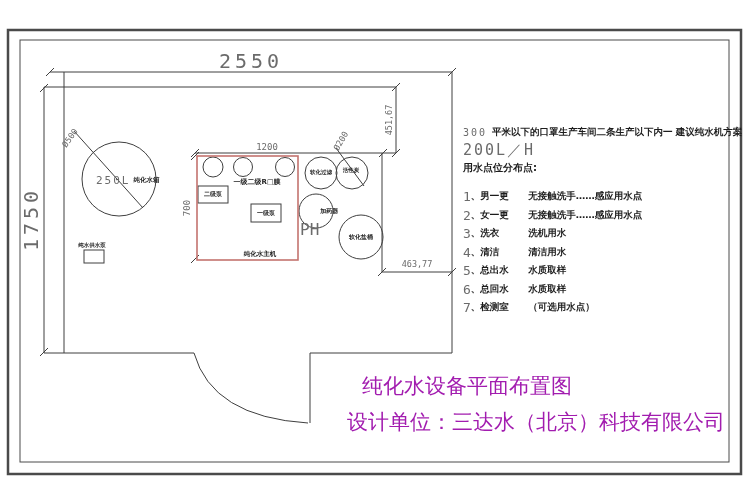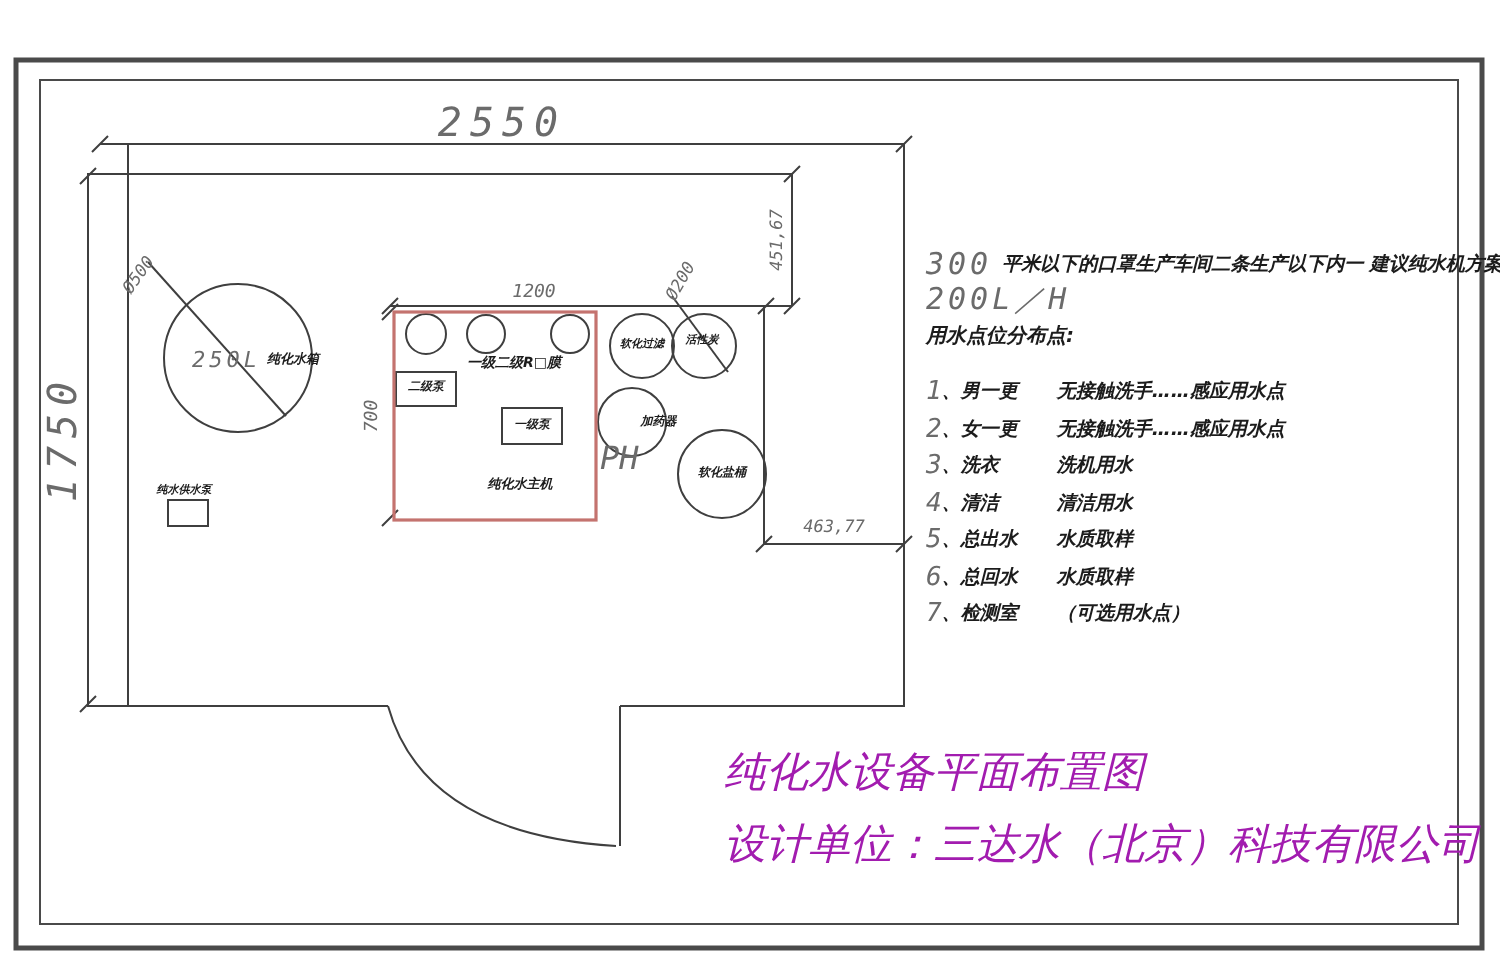--- a/index.html
+++ b/index.html
@@ -1,18 +1,18 @@
 <!DOCTYPE html>
 <html><head>
 <meta charset="utf-8">
 <style>
   html,body{margin:0;padding:0;background:#e8e8e8;}
   #sheet{
     position:relative;width:750px;height:489px;background:#ffffff;
-    font-family:"DejaVu Sans",sans-serif;overflow:hidden;font-style:italic;
+    font-family:"DejaVu Sans",sans-serif;overflow:hidden;
   }
   svg{position:absolute;left:0;top:0;}
   .lbl{position:absolute;transform:translate(-50%,-50%);white-space:nowrap;
        color:#1c1c1c;font-weight:bold;line-height:1;text-align:right;}
   .dim{position:absolute;transform:translate(-50%,-50%);white-space:nowrap;
        color:#6b6b6b;font-weight:normal;font-family:"DejaVu Sans Mono","DejaVu Sans",monospace;line-height:1;}
   .rot90{transform:translate(-50%,-50%) rotate(-90deg);}
   .rot54{transform:translate(-50%,-50%) rotate(-54deg);}
   .rot60{transform:translate(-50%,-50%) rotate(-60deg);}
   .big{color:#6b6b6b;font-family:"DejaVu Sans Mono","DejaVu Sans",monospace;letter-spacing:2px;font-weight:normal;}
@@ -78,31 +78,31 @@
   <div class="dim rot60" style="left:341px;top:141px;font-size:8.5px;">Ø200</div>
 
   <div class="row" style="left:96px;top:180px;gap:3px;">
     <span class="big" style="font-size:11px;">250L</span>
     <span style="font-size:6.5px;font-weight:bold;color:#1c1c1c;">纯化水箱</span>
   </div>
   <div class="lbl" style="left:92px;top:246px;font-size:5.5px;">纯水供水泵</div>
   <div class="lbl" style="left:257px;top:182px;font-size:7px;">一级二级R□膜</div>
   <div class="lbl" style="left:213px;top:194px;font-size:6px;">二级泵</div>
   <div class="lbl" style="left:266px;top:213px;font-size:6px;">一级泵</div>
-  <div class="lbl" style="left:260px;top:242px;font-size:6.5px;">纯化水主机</div>
+  <div class="lbl" style="left:260px;top:254px;font-size:6.5px;">纯化水主机</div>
   <div class="lbl" style="left:321px;top:173px;font-size:5.5px;">软化过滤</div>
   <div class="lbl" style="left:351px;top:171px;font-size:5.5px;">活性炭</div>
   <div class="row" style="left:300px;top:211px;gap:1px;">
     <span class="big" style="font-size:16px;letter-spacing:0;margin-top:36px;">PH</span>
     <span style="font-size:6px;font-weight:bold;color:#1c1c1c;">加药器</span>
   </div>
   <div class="lbl" style="left:361px;top:237px;font-size:6px;">软化盐桶</div>
 
   <div class="row" style="left:463px;top:132px;gap:5px;">
-    <span class="big" style="font-size:15px;">300</span>
+    <span class="big" style="font-size:10px;">300</span>
     <span style="font-size:9.5px;font-weight:bold;color:#1c1c1c;">平米以下的口罩生产车间二条生产以下内一 建议纯水机方案</span>
   </div>
   <div class="row" style="left:463px;top:150px;gap:5px;">
     <span class="big" style="font-size:15px;">200L／H</span>
   </div>
   <div class="row" style="left:463px;top:168px;">
     <span style="font-size:10px;font-weight:bold;color:#1c1c1c;">用水点位分布点:</span>
   </div>
 
   <div class="row notesrow" style="left:463px;top:196px;">
@@ -144,17 +144,17 @@
   <div class="row notesrow" style="left:463px;top:307px;">
     <span class="num">7</span>
       <span class="sep">、</span>
       <span class="nlabel">检测室</span>
       <span class="ndesc">（可选用水点）</span>
   </div>
 
   <div class="row" style="left:362px;top:386px;gap:10px;">
     <span class="cjk-thin" style="font-size:21px;">纯化水设备平面布置图</span>
   </div>
-  <div class="row" style="left:362px;top:422px;">
+  <div class="row" style="left:347px;top:422px;">
     <span class="cjk-thin" style="font-size:21px;">设计单位：三达水（北京）科技有限公司</span>
   </div>
 
 </div>
 
 </body></html>

